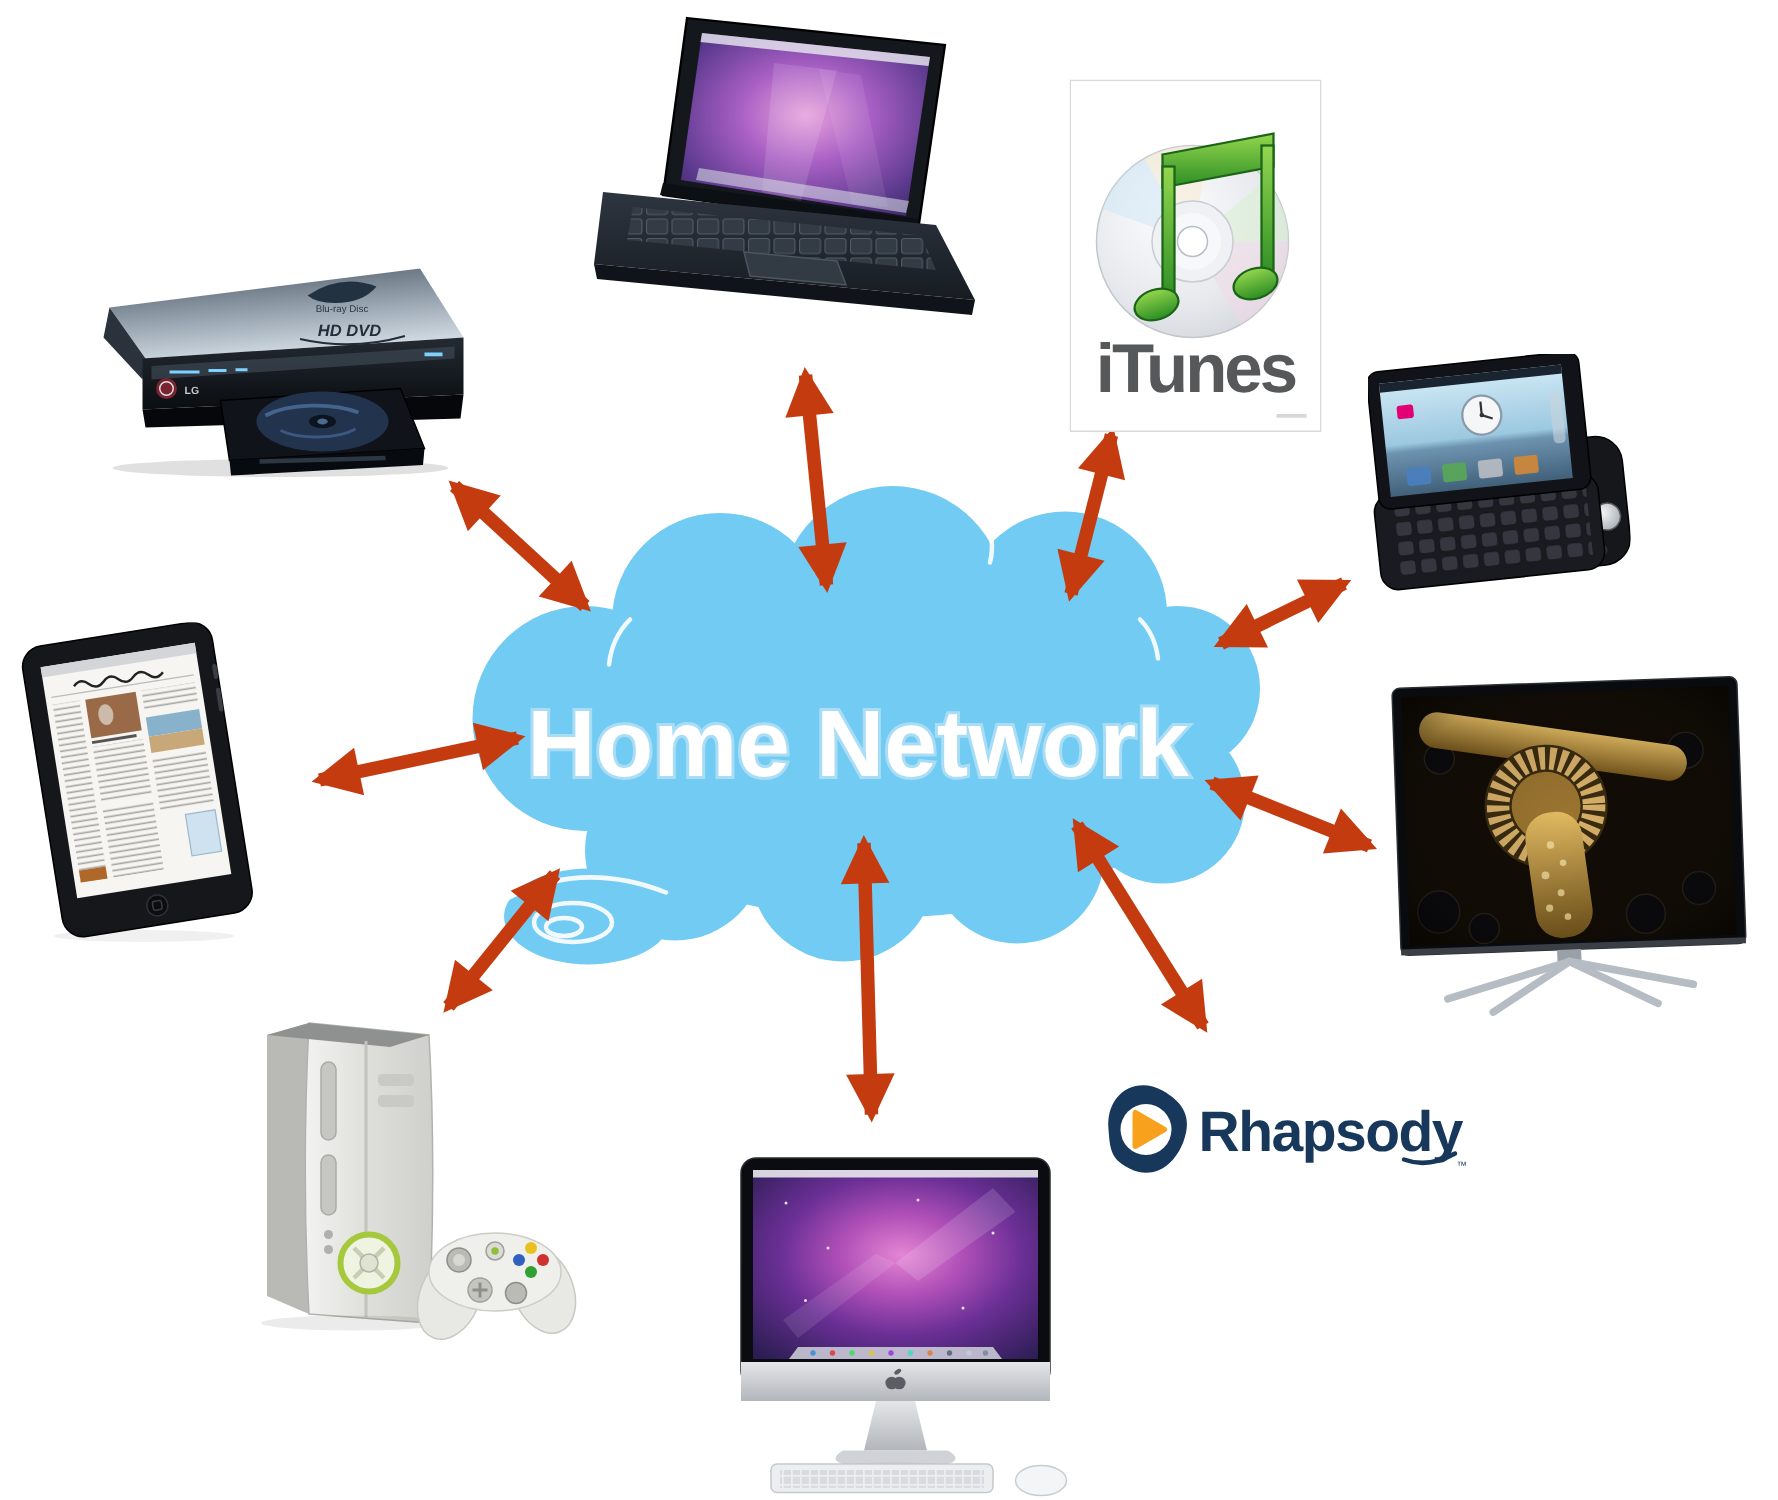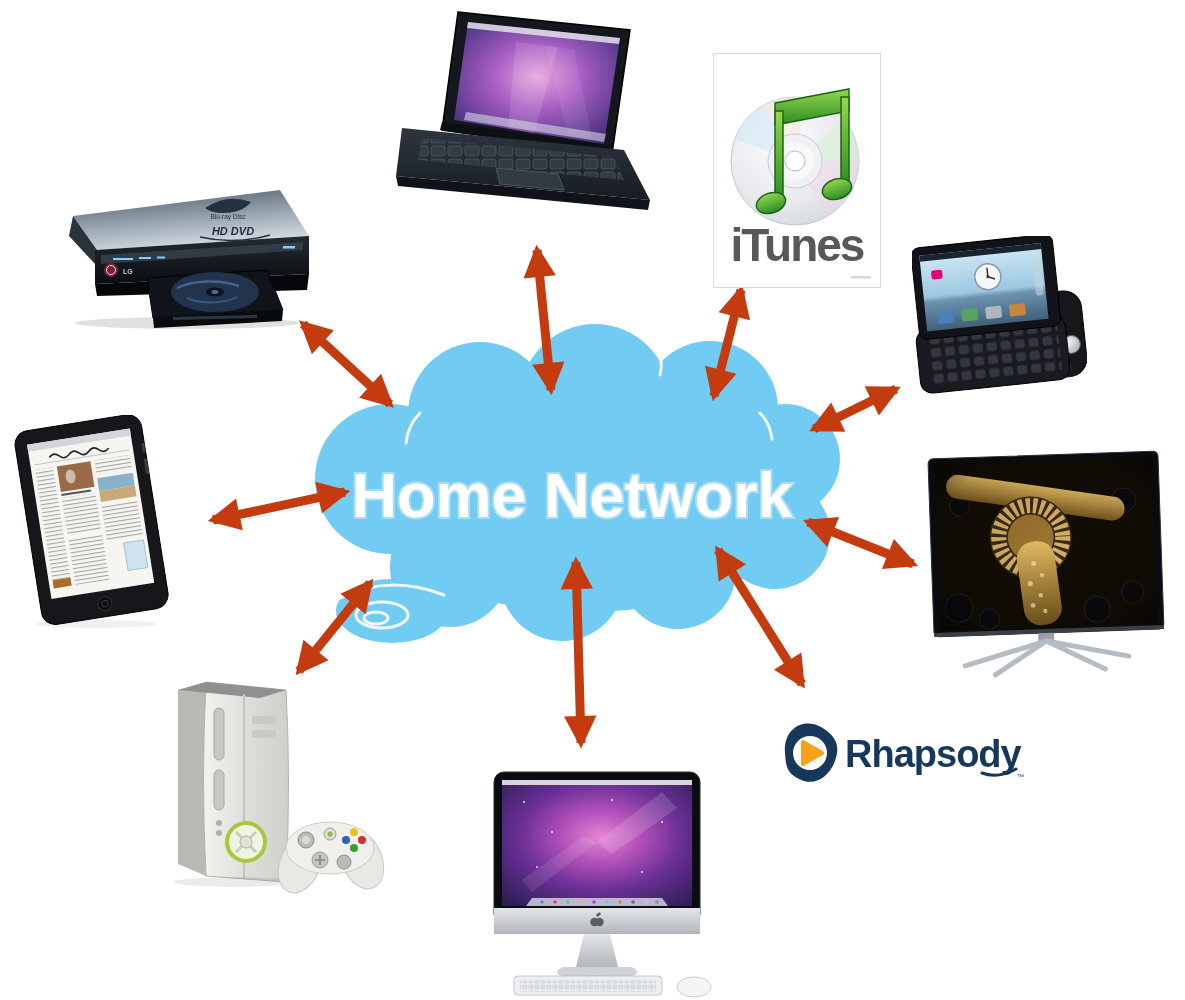--- a/index.html
+++ b/index.html
@@ -56,21 +56,21 @@
       <line x1="390" y1="404" x2="303" y2="324" marker-start="url(#ah)" marker-end="url(#ah)"></line>
       <line x1="551" y1="390" x2="537" y2="250" marker-start="url(#ah)" marker-end="url(#ah)"></line>
       <line x1="714" y1="396" x2="741" y2="290" marker-start="url(#ah)" marker-end="url(#ah)"></line>
       <line x1="814" y1="429" x2="896" y2="389" marker-start="url(#ah)" marker-end="url(#ah)"></line>
       <line x1="808" y1="522" x2="913" y2="564" marker-start="url(#ah)" marker-end="url(#ah)"></line>
       <line x1="718" y1="550" x2="802" y2="684" marker-start="url(#ah)" marker-end="url(#ah)"></line>
       <line x1="576" y1="562" x2="581" y2="743" marker-start="url(#ah)" marker-end="url(#ah)"></line>
       <line x1="370" y1="583" x2="299" y2="671" marker-start="url(#ah)" marker-end="url(#ah)"></line>
     </svg>
 
-  <div class="device" style="left:55px; top:178px; width:262px; height:152px;">
+  <div class="device" style="left:55px; top:167px; width:262px; height:152px;">
     <svg width="262" height="152" viewBox="0 0 262 152">
       <defs>
         <linearGradient id="br-top" x1="0" y1="0" x2="0.35" y2="1">
           <stop offset="0" stop-color="#47525e"></stop>
             <stop offset="0.5" stop-color="#8c99a5"></stop>
             <stop offset="1" stop-color="#d2dbe3"></stop>
         </linearGradient>
         <linearGradient id="br-front" x1="0" y1="0" x2="0" y2="1">
           <stop offset="0" stop-color="#232a32"></stop>
             <stop offset="1" stop-color="#0a0d11"></stop>
@@ -282,21 +282,21 @@
           <rect x="110" y="188" width="16" height="8" fill="#9aa0a7" stroke="none"></rect>
           <line x1="118" y1="196" x2="36" y2="218"></line>
           <line x1="118" y1="196" x2="200" y2="214"></line>
           <line x1="118" y1="196" x2="66" y2="228"></line>
           <line x1="118" y1="196" x2="176" y2="226"></line>
         </g>
       </g>
     </svg>
   </div>
 
-  <div class="device" style="left:777px; top:715px; width:250px; height:75px;">
+  <div class="device" style="left:731px; top:715px; width:250px; height:75px;">
     <svg width="250" height="75" viewBox="0 0 250 75">
       <g>
         <path d="M8,38 C6,14 26,2 44,12 C58,20 64,30 58,46 C52,62 38,72 22,64 C10,58 9,52 8,38 Z" fill="#17375B"></path>
         <circle cx="33" cy="38" r="17" fill="#ffffff"></circle>
         <path d="M26,27 L26,49 L45,38 Z" fill="#F7A11C" stroke="#F7A11C" stroke-width="4" stroke-linejoin="round"></path>
       </g>
       <text x="68" y="52" font-size="38" font-weight="bold" fill="#17375B" letter-spacing="-1">Rhapsody</text>
       <path d="M205,58 q16,6 34,-4" stroke="#17375B" stroke-width="3" fill="none" stroke-linecap="round"></path>
       <text x="240" y="64" font-size="7" fill="#17375B">™</text>
     </svg>

